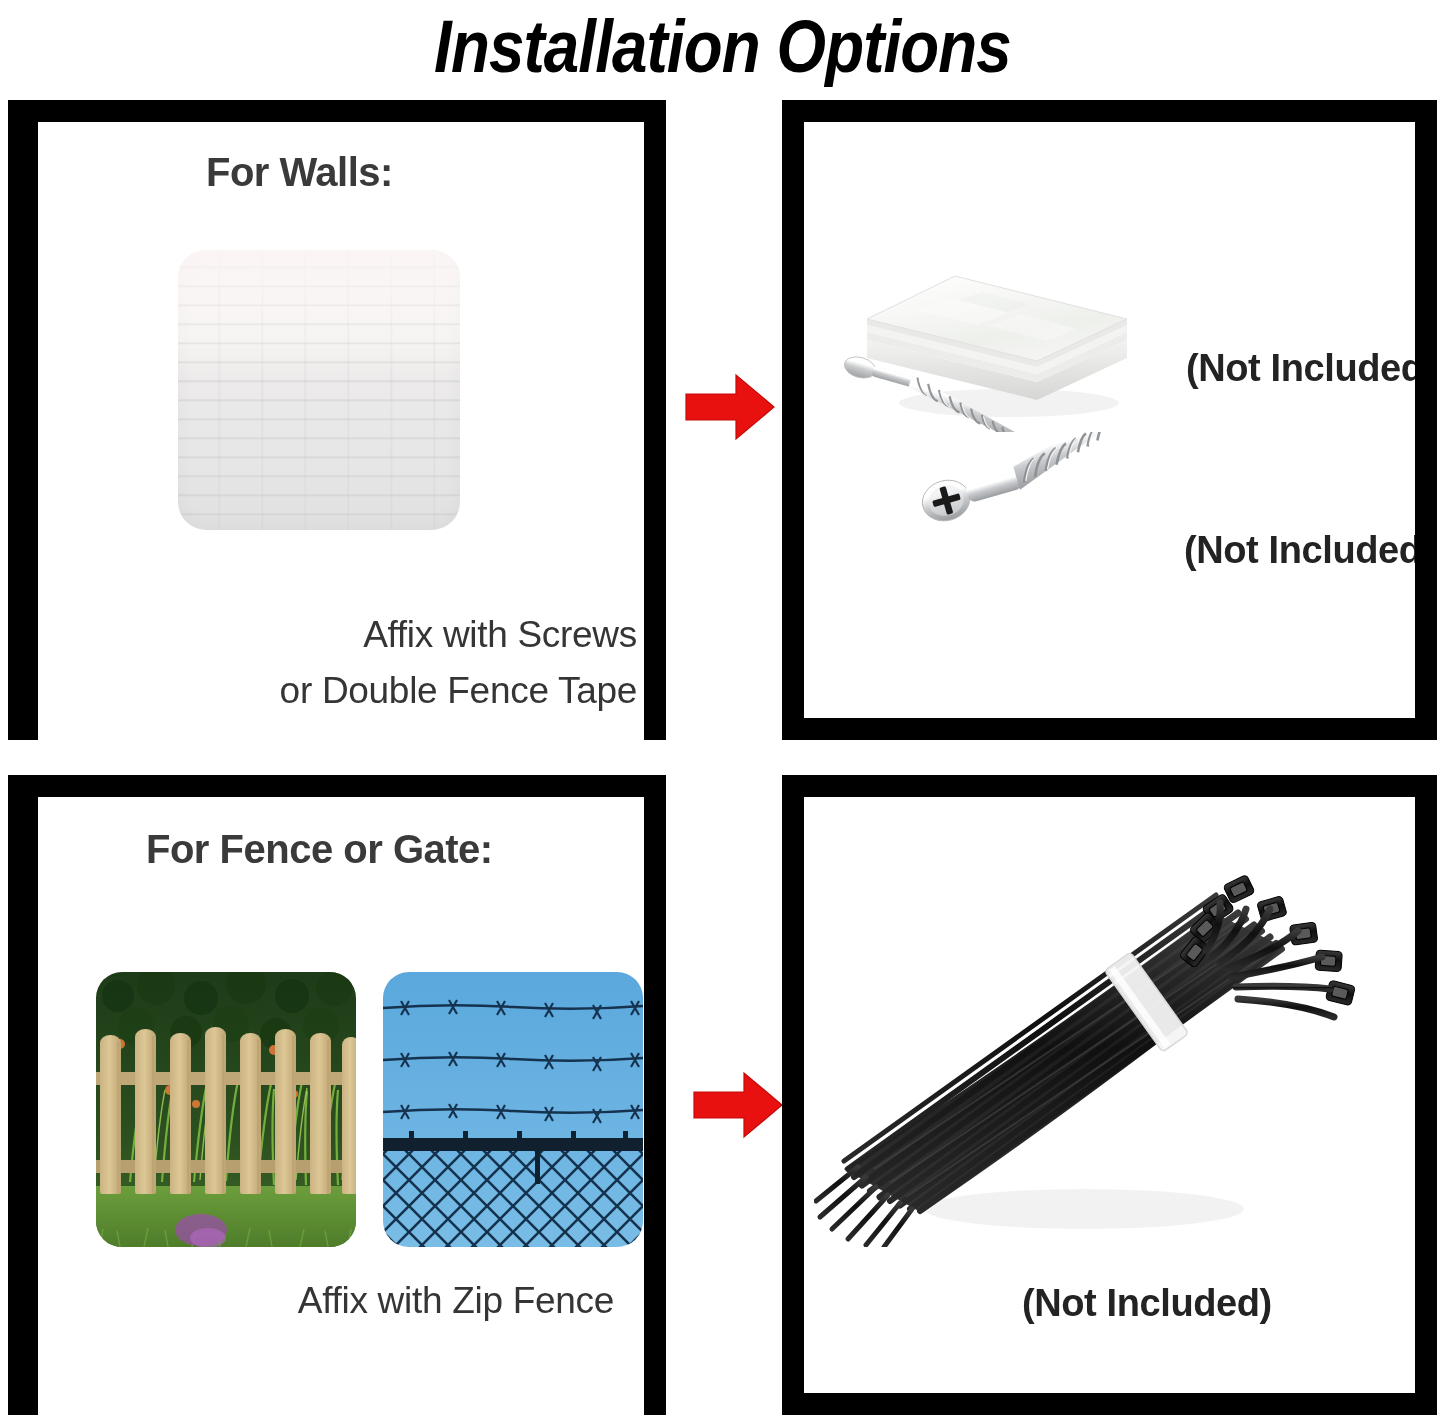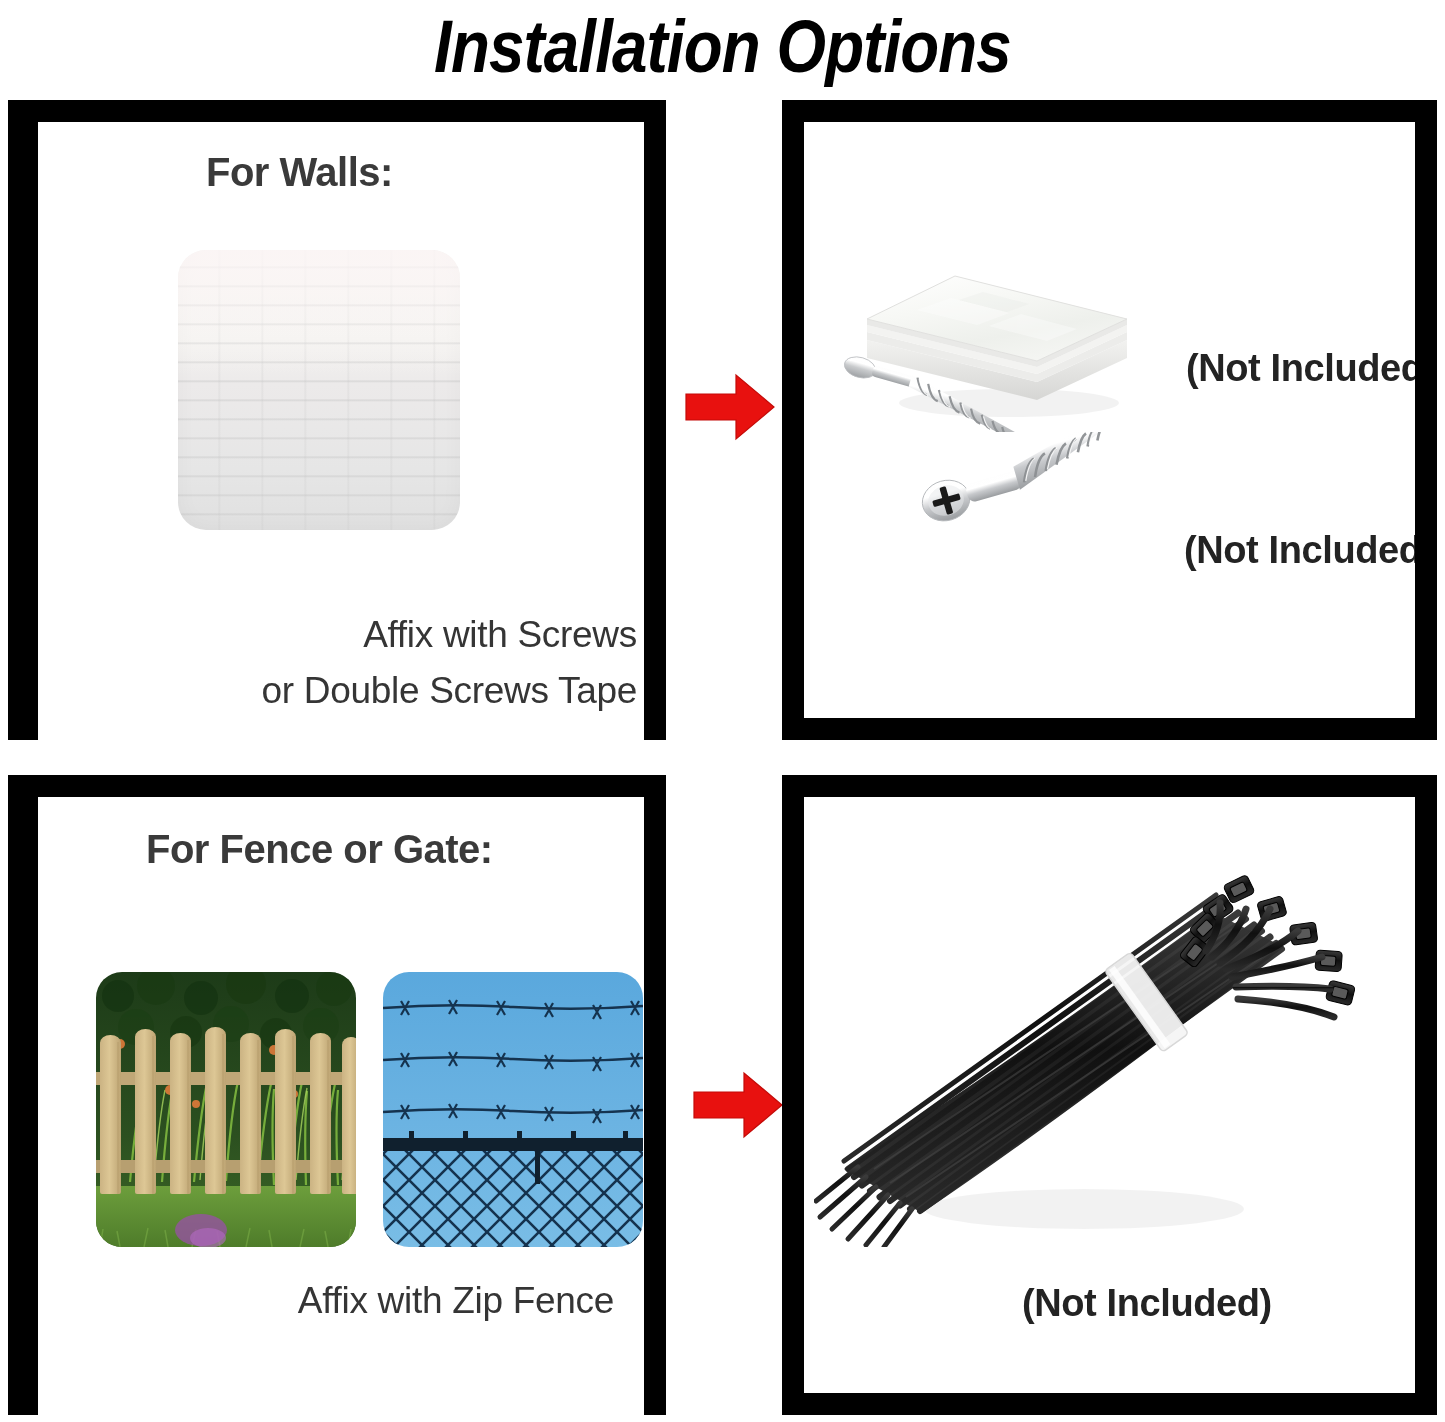--- a/index.html
+++ b/index.html
@@ -195,21 +195,21 @@
 <div id="title">Installation Options</div>
 
 <div class="panel" id="panel-walls">
   <div class="panel-inner" id="panel-walls-inner">
 
     <div class="panel-heading" id="heading-walls">For Walls:</div>
 
     <div id="wall-swatch"></div>
 
     <div class="caption" id="cap-walls-1">Affix with Screws</div>
-    <div class="caption" id="cap-walls-2">or Double Screws Tape</div>
+    <div class="caption" id="cap-walls-2">or Double Fence Tape</div>
   </div>
 </div>
 
 <div class="arrow-red" id="arrow-top">
   <svg viewBox="0 0 92 70" width="92" height="70" aria-hidden="true">
     <polygon points="2,22 52,22 52,3 90,35 52,67 52,48 2,48" fill="#E8110F" stroke="#C40B08" stroke-width="1.2"></polygon>
   </svg>
 </div>
 
 <div class="panel" id="panel-wall-hw">

